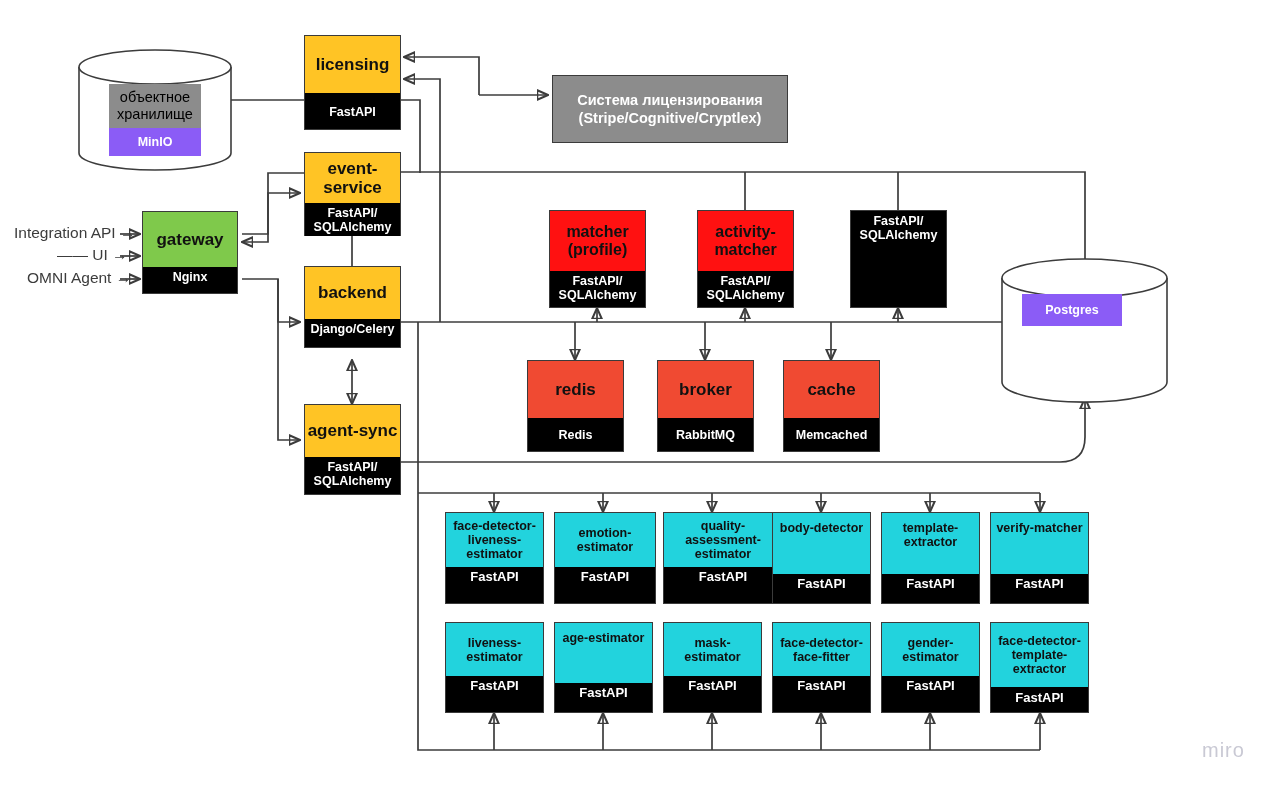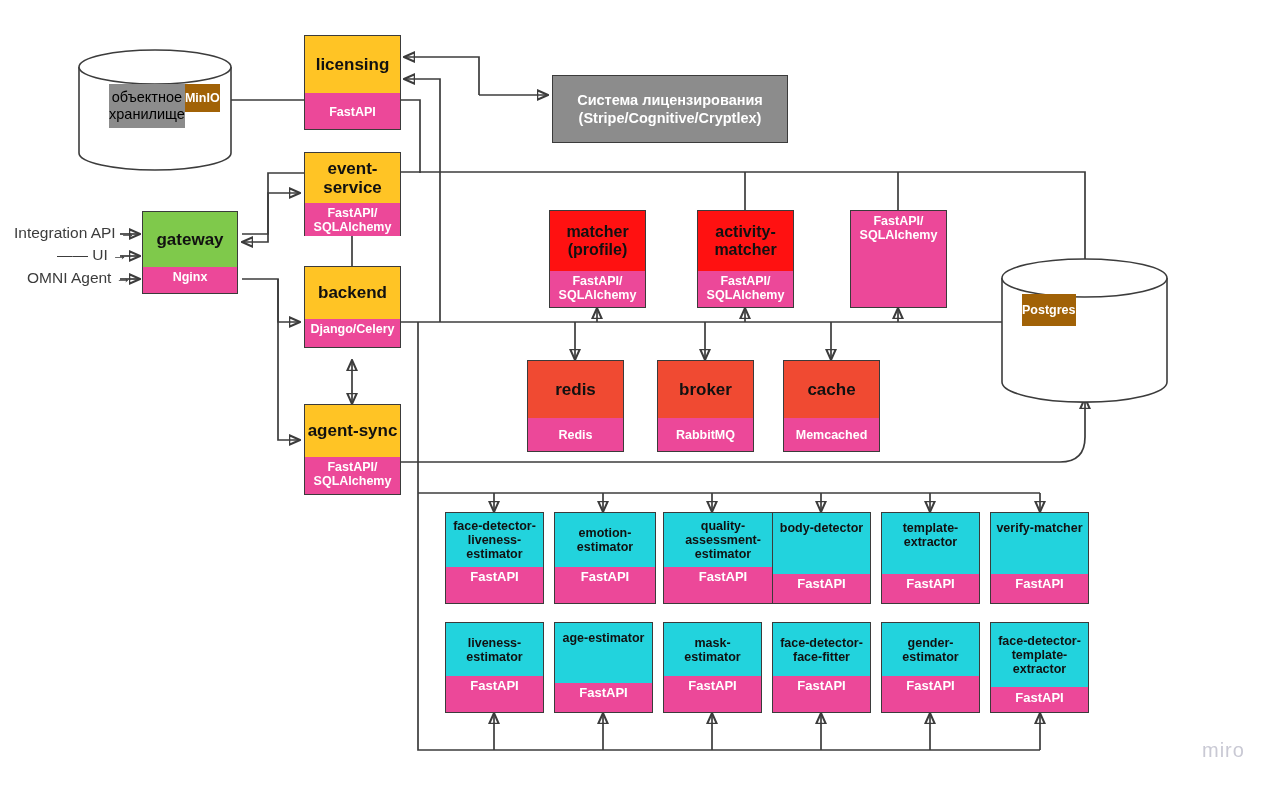--- a/index.html
+++ b/index.html
@@ -5,44 +5,44 @@
 <style>
   html,body{margin:0;padding:0;background:#ffffff;}
   body{font-family:"Liberation Sans", sans-serif;}
   #canvas{position:relative;width:1273px;height:785px;background:#fff;overflow:hidden;}
 
   
   .node{position:absolute;box-sizing:border-box;border:1px solid #3b3b3b;
         display:flex;flex-direction:column;}
   .node .head{flex:0 0 auto;display:flex;align-items:center;justify-content:center;
         text-align:center;font-weight:bold;color:#111;line-height:1.12;padding:1px 2px;}
-  .node .foot{flex:1 1 auto;background:#ec4899;display:flex;align-items:flex-start;
+  .node .foot{flex:1 1 auto;background:#000000;display:flex;align-items:flex-start;
         justify-content:center;text-align:center;color:#ffffff;font-weight:bold;
         line-height:1.12;padding:3px 2px 2px;}
 
   .yellow .head{background:#ffc425;}
   .green  .head{background:#7fc94b;}
   .red    .head{background:#ff1111;}
   .orange .head{background:#f04a32;}
   .cyan   .head{background:#22d3dd;}
 
   
   .greybox{position:absolute;box-sizing:border-box;background:#8c8c8c;
         border:1px solid #3b3b3b;color:#ffffff;display:flex;align-items:center;
         justify-content:center;text-align:center;font-weight:bold;line-height:1.25;}
 
   
   .cyl{position:absolute;}
   .cyl svg{position:absolute;left:0;top:0;overflow:visible;}
-  .cyl .inner{position:absolute;box-sizing:border-box;display:flex;
+  .cyl .inner{position:absolute;box-sizing:border-box;display:flex;flex-direction:column;
         border:0;}
   .cyl .inner .head{background:#8c8c8c;color:#000;font-weight:normal;
         display:flex;align-items:center;justify-content:center;text-align:center;
         line-height:1.18;}
-  .cyl .inner .foot{background:#a16207;color:#fff;font-weight:bold;
+  .cyl .inner .foot{background:#8b5cf6;color:#fff;font-weight:bold;
         display:flex;align-items:center;justify-content:center;text-align:right;}
 
   
   .extlabel{position:absolute;color:#3c3c3c;white-space:nowrap;font-weight:normal;}
 
   
   #wires{position:absolute;left:0;top:0;width:1273px;height:785px;pointer-events:none;}
   #wires path,#wires line{fill:none;stroke:#3c3c3c;stroke-width:1.7;}
 
   .watermark{position:absolute;color:#c9c9d4;font-weight:normal;letter-spacing:1px;}

